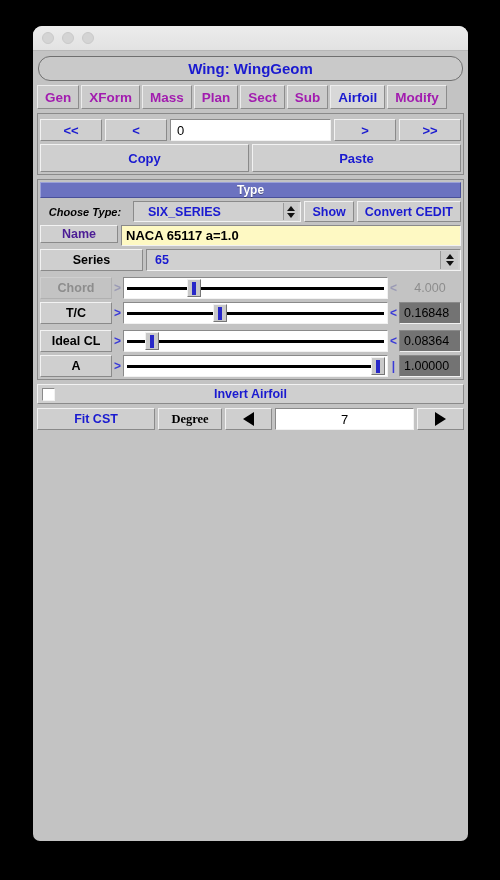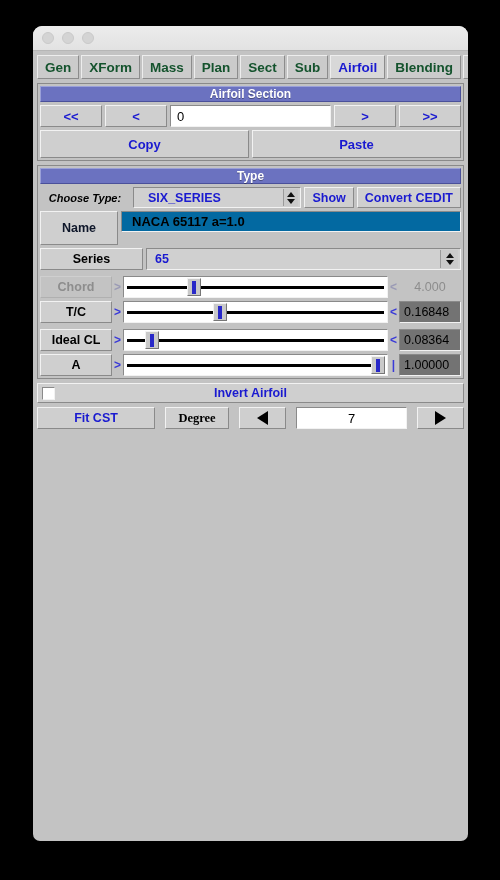--- a/index.html
+++ b/index.html
@@ -74,21 +74,21 @@
 
   
   #tabrow {
     display: flex;
     padding: 4px 4px 0 4px;
     gap: 2px;
   }
   .tab {
     height: 24px;
     padding: 0 7px;
-    color: #14532d;
+    color: #a21caf;
     background: #cbcbcb;
     border-color: #ededed #8c8c8c #8c8c8c #ededed;
     font-size: 13.5px;
   }
   .tab.active { color: #1a1ad0; background: #d8d8d8; }
 
   
   .grp {
     margin: 4px 4px 0 4px;
     border: 1px solid #8a8a8a;
@@ -129,26 +129,26 @@
     background: #cacaca;
     border-left: 1px solid #9a9a9a;
     display: flex; flex-direction: column; align-items: center; justify-content: center; gap: 2px;
   }
   .tri-up { width:0;height:0;border-left:4px solid transparent;border-right:4px solid transparent;border-bottom:5px solid #111; }
   .tri-dn { width:0;height:0;border-left:4px solid transparent;border-right:4px solid transparent;border-top:5px solid #111; }
 
   .smbtn { height: 21px; padding: 0 7px; font-size: 12.5px; flex: 0 0 auto; }
 
   
-  .namelbl { height: 34px; flex: 0 0 78px; font-size: 12.5px; color: #0f172a; }
+  .namelbl { height: 18px; flex: 0 0 78px; font-size: 12.5px; color: #4c1d95; }
   .namefld {
     height: 21px; flex: 1 1 auto;
-    background: #0369a1;
-    border: 1px solid; border-color: #8a8a8a #f2f2f2 #f2f2f2 #8a8a8a;
-    display: flex; align-items: center; padding-left: 10px;
+    background: #fef9c3;
+    border: 1px solid; border-color: #8a8a8a #f2f2f2 #f2f2f2 #8a8a8a;
+    display: flex; align-items: center; padding-left: 4px;
     font-size: 13px; font-weight: bold; color: #000;
   }
 
   
   .serieslbl { height: 22px; flex: 0 0 103px; font-size: 12.5px; color: #000; }
   .seriesfld {
     height: 22px; flex: 1 1 auto;
     background: #d0d0d0;
     border: 1px solid; border-color: #8a8a8a #f2f2f2 #f2f2f2 #8a8a8a;
     display: flex; align-items: center; padding-left: 8px;
@@ -217,21 +217,21 @@
     width: 13px; height: 13px; margin-left: 4px;
     background: #fff; border: 1px solid;
     border-color: #8a8a8a #f2f2f2 #f2f2f2 #8a8a8a;
   }
   .checkbar span {
     position: absolute; left: 0; right: 0; text-align: center;
     font-size: 12.5px; font-weight: bold; color: #1a1ad0;
   }
 
   
-  #cstrow { display: flex; gap: 10px; margin: 4px 4px 0 4px; justify-content: space-between; }
+  #cstrow { display: flex; gap: 3px; margin: 4px 4px 0 4px; justify-content: space-between; }
   .cst-fit { height: 22px; flex: 0 0 118px; font-size: 12.5px; }
   .cst-deg { height: 22px; flex: 0 0 64px; font-size: 12.5px; color: #000; font-family: Liberation Serif, serif; }
   .cst-arr { height: 22px; flex: 0 0 47px; font-size: 13px; color: #000; }
   .cst-val {
     height: 22px; flex: 1 1 auto;
     background: #fff;
     border: 1px solid; border-color: #8a8a8a #f2f2f2 #f2f2f2 #8a8a8a;
     display: flex; align-items: center; justify-content: center;
     font-size: 13px; color: #000;
   }
@@ -244,35 +244,36 @@
 <body>
 
 <div id="window">
 
   <div id="titlebar">
     <div class="dot"></div>
     <div class="dot"></div>
     <div class="dot"></div>
   </div>
 
+  <div id="geom-title-wrap">
+    <div id="geom-title">Wing: WingGeom</div>
+  </div>
 
   <div id="tabrow">
     <div class="tab">Gen</div>
     <div class="tab">XForm</div>
     <div class="tab">Mass</div>
     <div class="tab">Plan</div>
     <div class="tab">Sect</div>
     <div class="tab">Sub</div>
     <div class="tab active">Airfoil</div>
-    <div class="tab">Blending</div>
     <div class="tab">Modify</div>
   </div>
 
   <div class="grp">
-    <div class="grp-hdr">Airfoil Section</div>
     <div class="row">
       <div class="btn navbtn">&lt;&lt;</div>
       <div class="btn navbtn">&lt;</div>
       <div class="fld navfld">0</div>
       <div class="btn navbtn">&gt;</div>
       <div class="btn navbtn">&gt;&gt;</div>
     </div>
     <div class="row">
       <div class="btn cpbtn">Copy</div>
       <div class="btn cpbtn">Paste</div>

